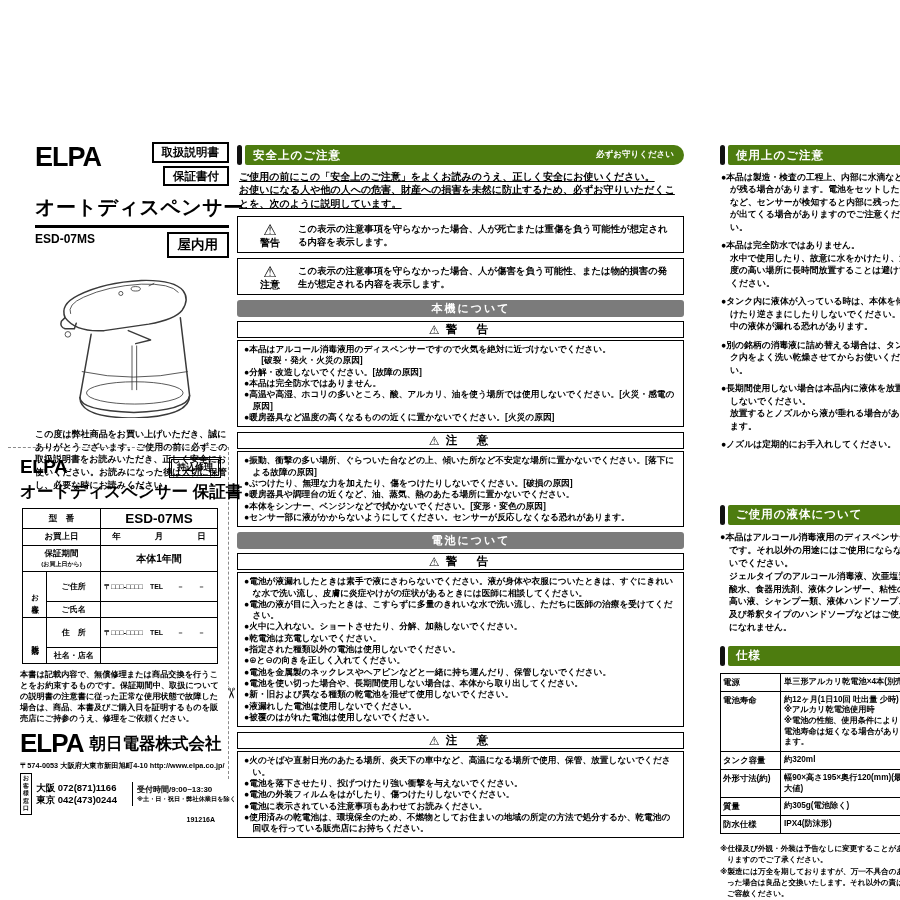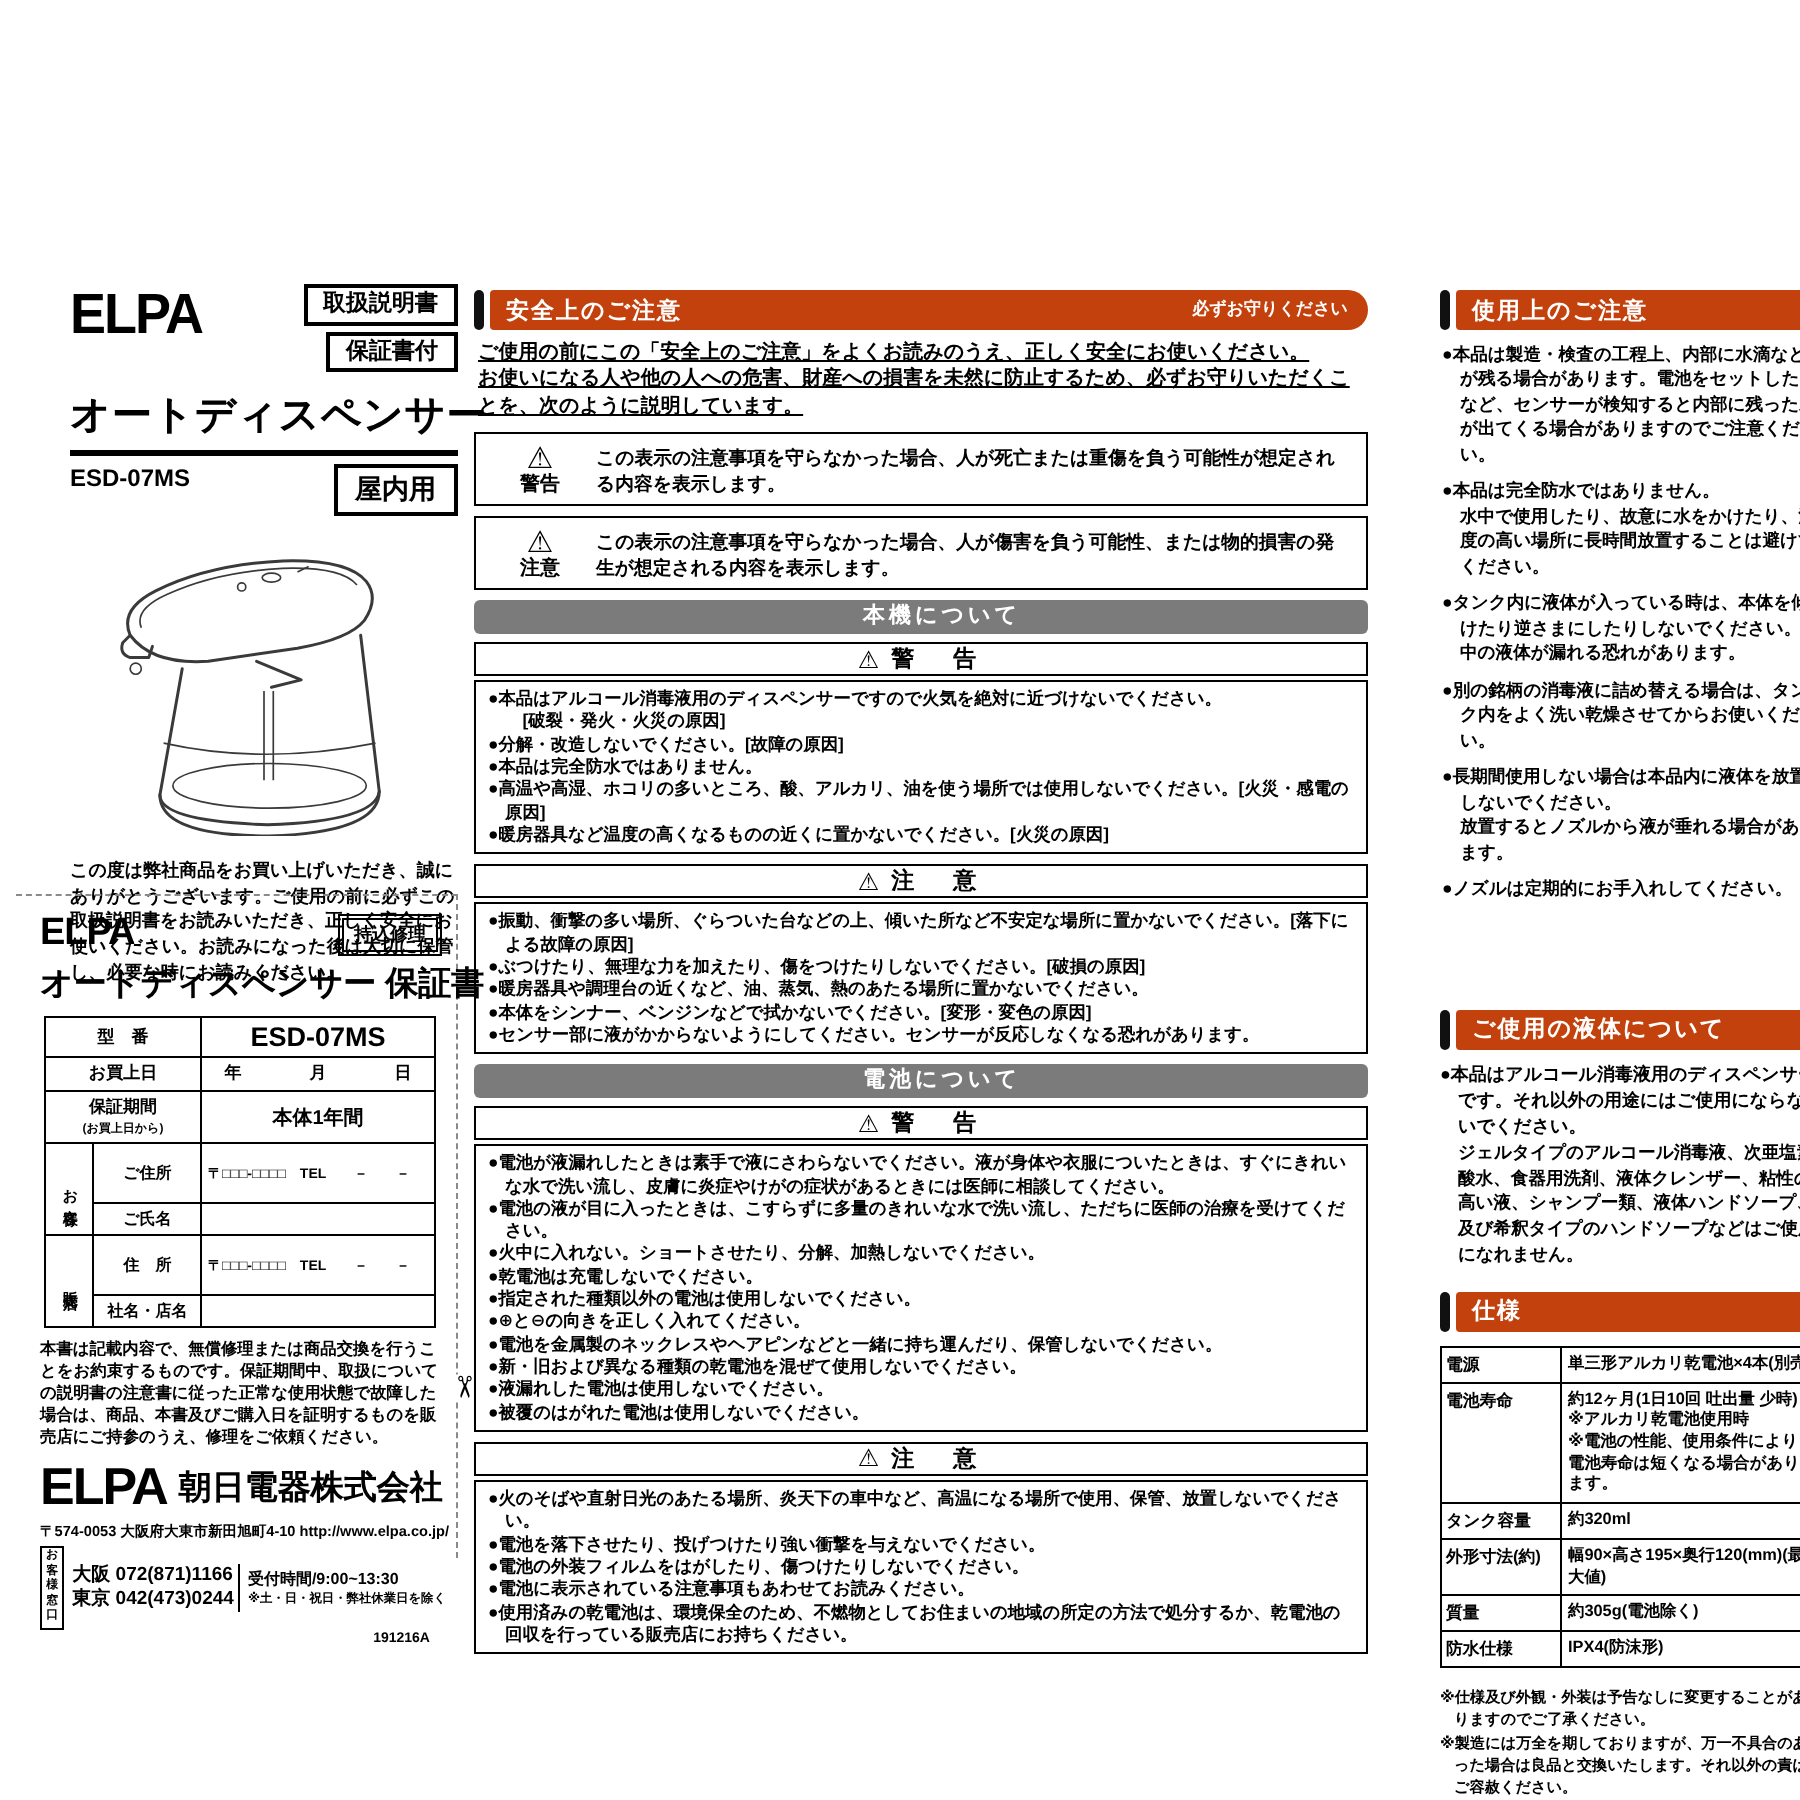--- a/index.html
+++ b/index.html
@@ -43,30 +43,30 @@
   .wlbl2 { width:33px; font-size:8px; text-align:center; padding:2px 1px; }
   .waddr { font-size:7px; vertical-align:top; padding:2px 3px; height:30px; }
   .wname { height:15px; }
   .wnote { font-size:8.2px; font-weight:700; line-height:1.35; margin-top:5px; }
   .company-row { display:flex; align-items:center; gap:6px; margin-top:4px; }
   .elpa-logo-big { font-size:26px; font-weight:900; letter-spacing:-1px; }
   .company-name { font-size:16.5px; font-weight:900; white-space:nowrap; }
   .addr-line { font-size:7.3px; font-weight:600; margin-top:2px; white-space:nowrap; }
   .contact-row { display:flex; align-items:center; gap:4px; margin-top:2px; }
   .contact-label { border:1px solid #000; font-size:6px; font-weight:700; text-align:center; line-height:1.25; padding:1px 2px; }
-  .phones { font-size:9.5px; font-weight:900; line-height:1.25; white-space:nowrap; border-right:1px solid #000; padding-right:2px; }
+  .phones { font-size:9.5px; font-weight:900; line-height:1.25; white-space:nowrap; border-right:1px solid #000; padding-right:15px; }
   .hours-col { display:flex; flex-direction:column; justify-content:center; }
   .hours { font-size:8px; font-weight:800; white-space:nowrap; }
   .closed { font-size:6.2px; font-weight:600; white-space:nowrap; }
   .doc-code { font-size:7px; font-weight:600; text-align:right; margin-top:1px; padding-right:6px; }
 
   
   .secbar { display:flex; align-items:stretch; height:20px; }
   .secbar-accent { width:5px; background:#111; border-radius:3px; margin-right:3px; }
-  .secbar-pill { flex:1; background:#c2410c; color:#fff; border-radius:2px 10px 10px 2px; display:flex; align-items:center; justify-content:space-between; padding:0 10px 0 8px; }
+  .secbar-pill { flex:1; background:#4d7c0f; color:#fff; border-radius:2px 10px 10px 2px; display:flex; align-items:center; justify-content:space-between; padding:0 10px 0 8px; }
   .secbar-title { font-size:11.5px; font-weight:900; letter-spacing:1px; }
   .secbar-sub { font-size:8.5px; font-weight:800; }
 
   
   .safety-intro { font-size:10px; font-weight:700; line-height:1.34; margin:5px 0 6px 2px; white-space:pre-line;text-decoration:underline; }
   .defbox { border:1.5px solid #000; display:flex; align-items:center; padding:3px 8px 3px 4px; margin-bottom:5px; min-height:37px; }
   .def-icon-cell { width:56px; display:flex; flex-direction:column; align-items:center; line-height:1; }
   .warn-triangle { font-size:15px; }
   .def-label { font-size:10px; font-weight:900; margin-top:1px; }
   .def-text { flex:1; font-size:9.4px; font-weight:700; line-height:1.4; }
@@ -274,20 +274,21 @@
     </div>
     <div class="listbox">
 
     <p class="li">●電池が液漏れしたときは素手で液にさわらないでください。液が身体や衣服についたときは、すぐにきれいな水で洗い流し、皮膚に炎症やけがの症状があるときには医師に相談してください。</p>
         <p class="li">●電池の液が目に入ったときは、こすらずに多量のきれいな水で洗い流し、ただちに医師の治療を受けてください。</p>
         <p class="li">●火中に入れない。ショートさせたり、分解、加熱しないでください。</p>
         <p class="li">●乾電池は充電しないでください。</p>
         <p class="li">●指定された種類以外の電池は使用しないでください。</p>
         <p class="li">●⊕と⊖の向きを正しく入れてください。</p>
         <p class="li">●電池を金属製のネックレスやヘアピンなどと一緒に持ち運んだり、保管しないでください。</p>
+        <p class="li">●電池を使い切った場合や、長期間使用しない場合は、本体から取り出してください。</p>
         <p class="li">●新・旧および異なる種類の乾電池を混ぜて使用しないでください。</p>
         <p class="li">●液漏れした電池は使用しないでください。</p>
         <p class="li">●被覆のはがれた電池は使用しないでください。</p>
       </div>
 
     <div class="warnhead">
       <span class="warn-triangle">⚠</span>
       <span>注　意</span>
     </div>
     <div class="listbox">

